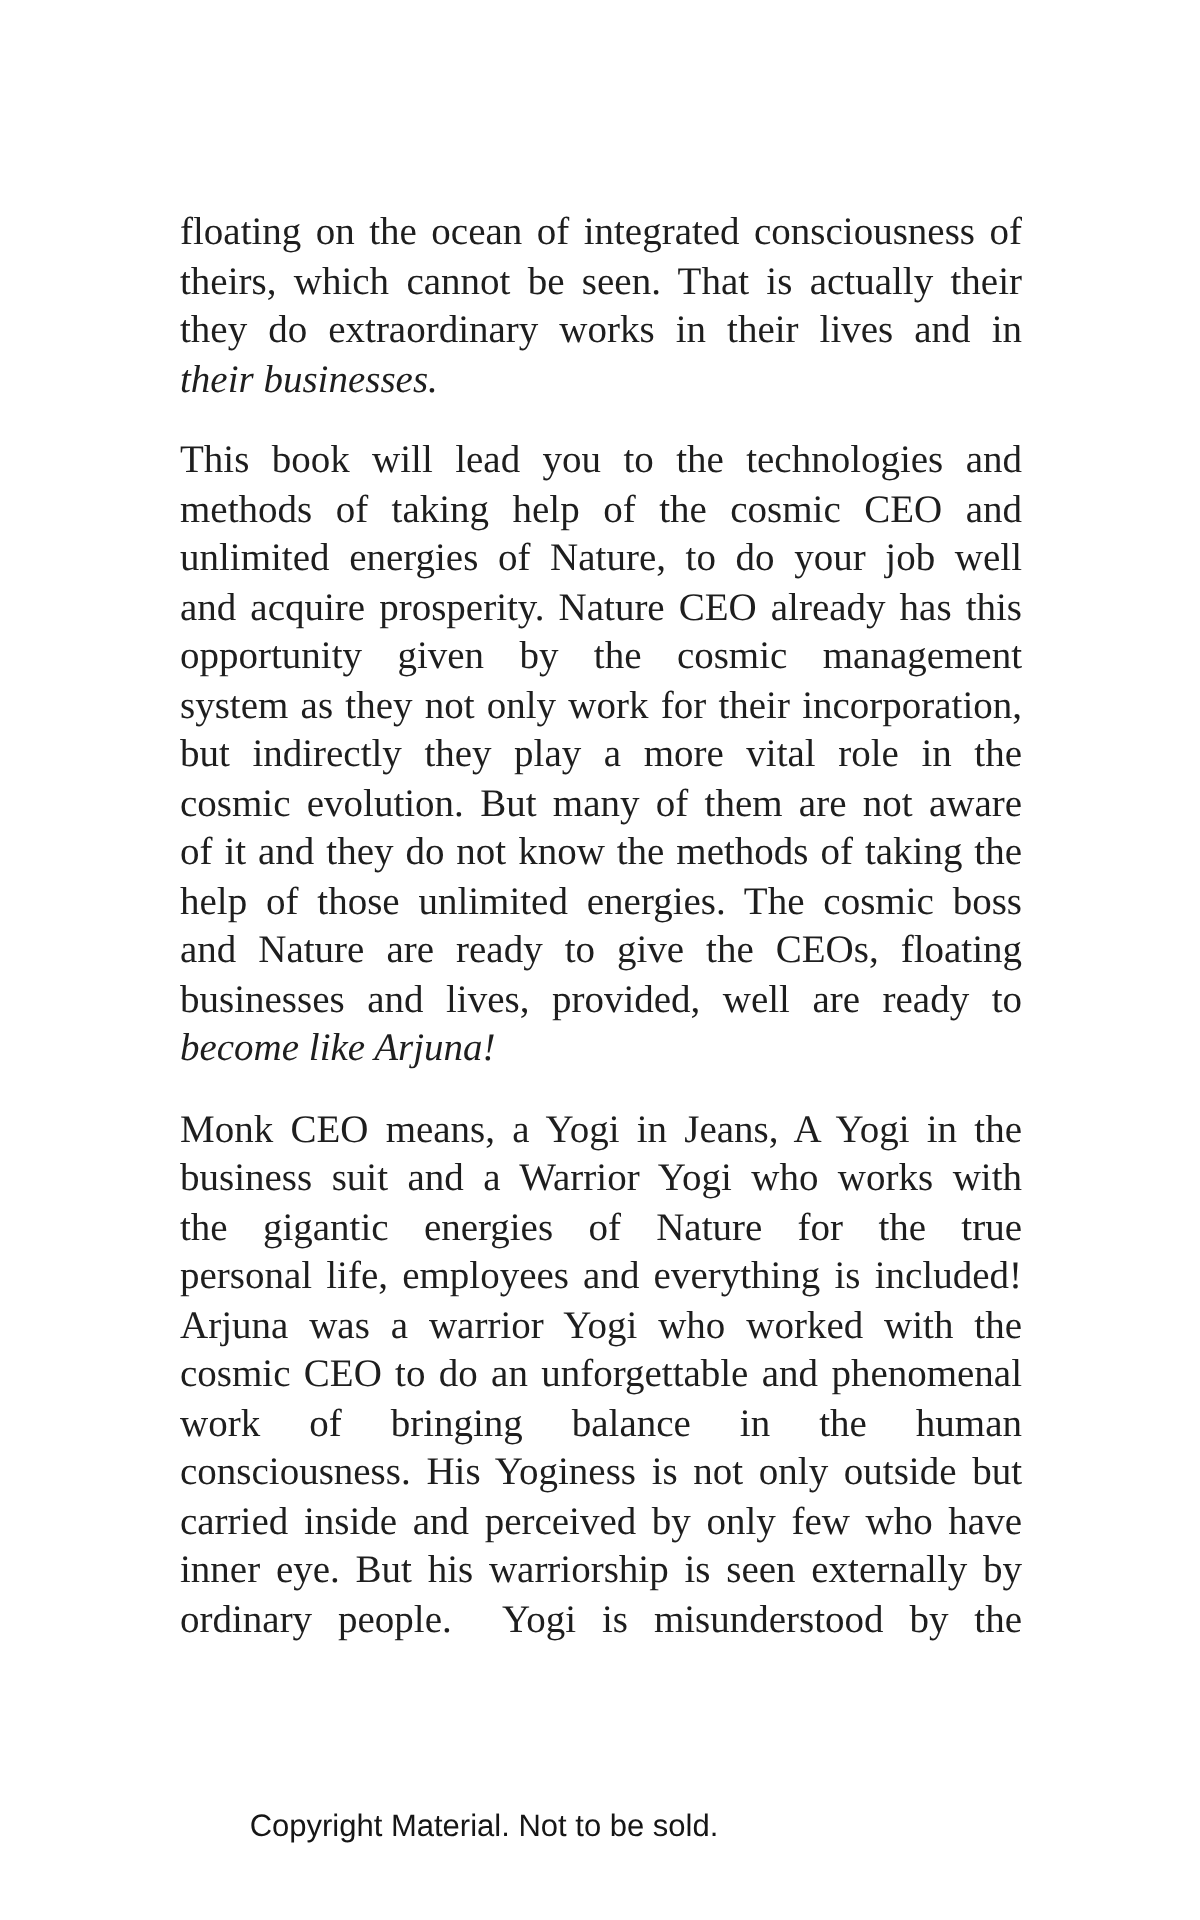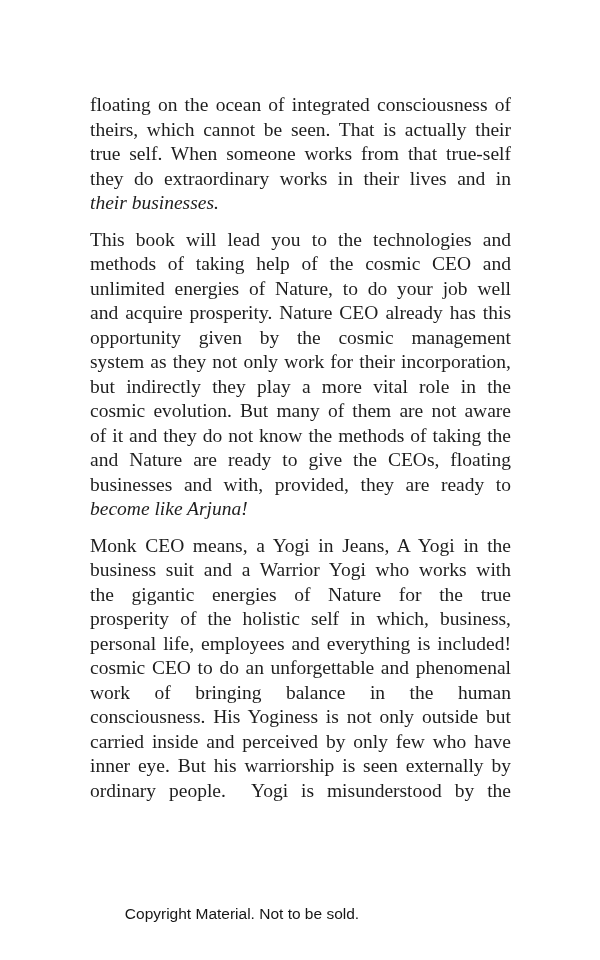--- a/index.html
+++ b/index.html
@@ -20,21 +20,21 @@
   }
   .text-block {
     position: absolute;
     left: 90px;
     top: 89px;
     width: 421px;
     font-size: 19.5px;
     color: var(--txt, #1e1e1e);
   }
   .para {
-    margin: 4px 0 12px 0;
+    margin: 16px 0 12px 0;
     padding: 0;
   }
   .line {
     display: block;
     line-height: 24.5px;
     text-align: justify;
     text-align-last: justify;
   }
   .line--end {
     text-align-last: left;
@@ -53,44 +53,44 @@
   }
 </style>
 </head>
 <body>
 
 <div class="page">
   <main class="text-block" id="paragraphs">
       <p class="para">
         <span class="line">floating on the ocean of integrated consciousness of</span>
         <span class="line">theirs, which cannot be seen. That is actually their</span>
-        <span class="line">true self. When someone works from that true-self</span>
         <span class="line">they do extraordinary works in their lives and in</span>
         <span class="line line--end">their businesses.</span>
       </p>
       <p class="para">
         <span class="line">This book will lead you to the technologies and</span>
         <span class="line">methods of taking help of the cosmic CEO and</span>
         <span class="line">unlimited energies of Nature, to do your job well</span>
         <span class="line">and acquire prosperity. Nature CEO already has this</span>
         <span class="line">opportunity given by the cosmic management</span>
         <span class="line">system as they not only work for their incorporation,</span>
         <span class="line">but indirectly they play a more vital role in the</span>
         <span class="line">cosmic evolution. But many of them are not aware</span>
         <span class="line">of it and they do not know the methods of taking the</span>
+        <span class="line">help of those unlimited energies. The cosmic boss</span>
         <span class="line">and Nature are ready to give the CEOs, floating</span>
-        <span class="line">businesses and with, provided, they are ready to</span>
+        <span class="line">businesses and lives, provided, well are ready to</span>
         <span class="line line--end">become like Arjuna!</span>
       </p>
       <p class="para">
         <span class="line">Monk CEO means, a Yogi in Jeans, A Yogi in the</span>
         <span class="line">business suit and a Warrior Yogi who works with</span>
         <span class="line">the gigantic energies of Nature for the true</span>
-        <span class="line">prosperity of the holistic self in which, business,</span>
         <span class="line">personal life, employees and everything is included!</span>
+        <span class="line">Arjuna was a warrior Yogi who worked with the</span>
         <span class="line">cosmic CEO to do an unforgettable and phenomenal</span>
         <span class="line">work of bringing balance in the human</span>
         <span class="line">consciousness. His Yoginess is not only outside but</span>
         <span class="line">carried inside and perceived by only few who have</span>
         <span class="line">inner eye. But his warriorship is seen externally by</span>
         <span class="line">ordinary people.&nbsp; Yogi is misunderstood by the</span>
       </p>
     </main>
   <footer class="copyright">Copyright Material. Not to be sold.</footer>
 </div>

